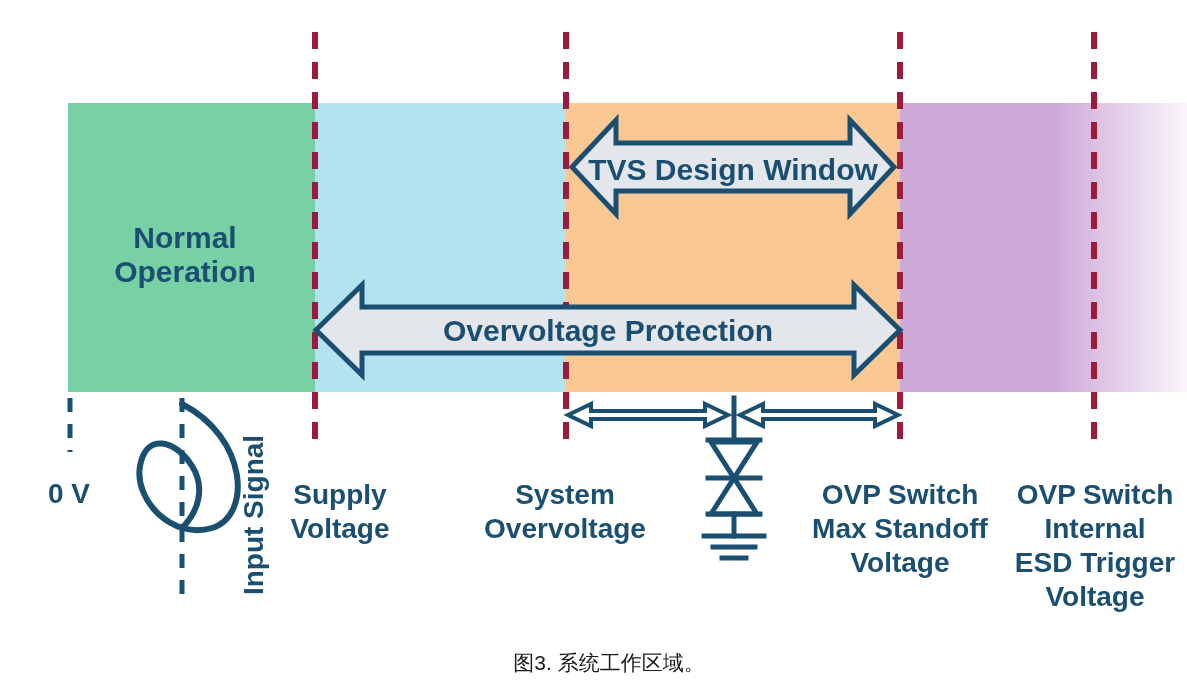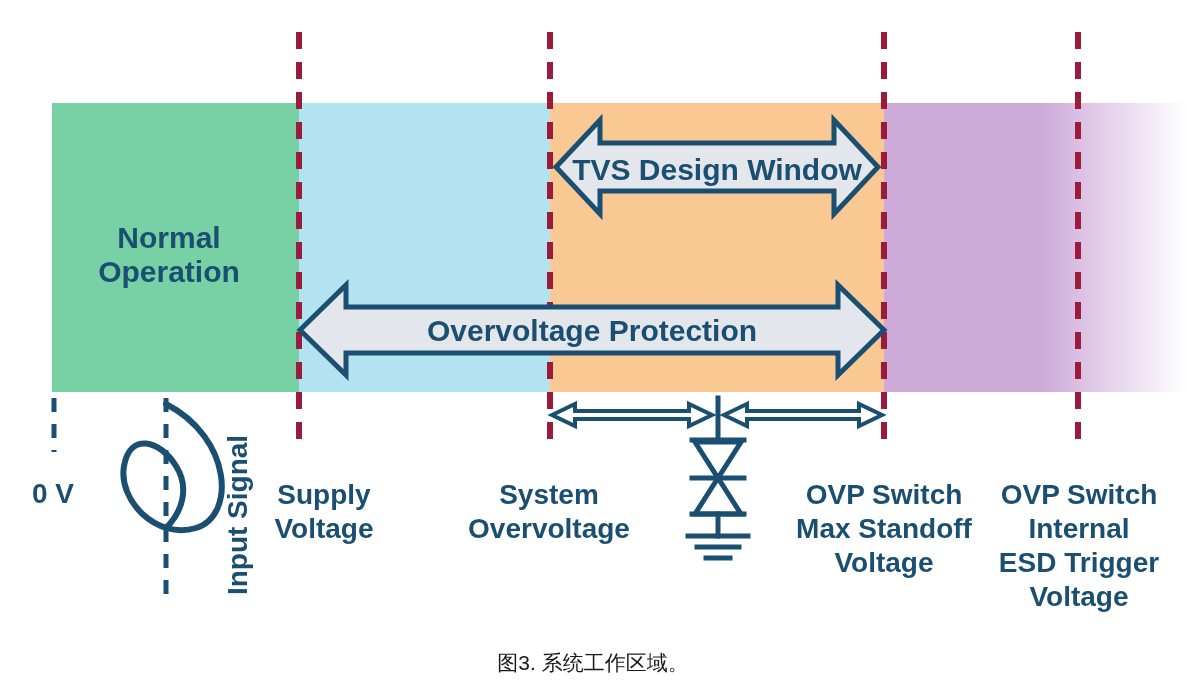--- a/index.html
+++ b/index.html
@@ -9,21 +9,21 @@
   }
   body {
     width: 1187px;
     height: 683px;
     position: relative;
     overflow: hidden;
     font-family: "Liberation Sans", sans-serif;
   }
   #figure-root {
     position: absolute;
-    left: 0; top: 0;
+    left: 16px; top: 0;
     width: 1014px;
     height: 683px;
   }
   #diagram-svg {
     position: absolute;
     left: 0; top: 0;
     width: 1187px;
     height: 683px;
   }
   .region-label, .axis-label, .arrow-label, .caption-text {

